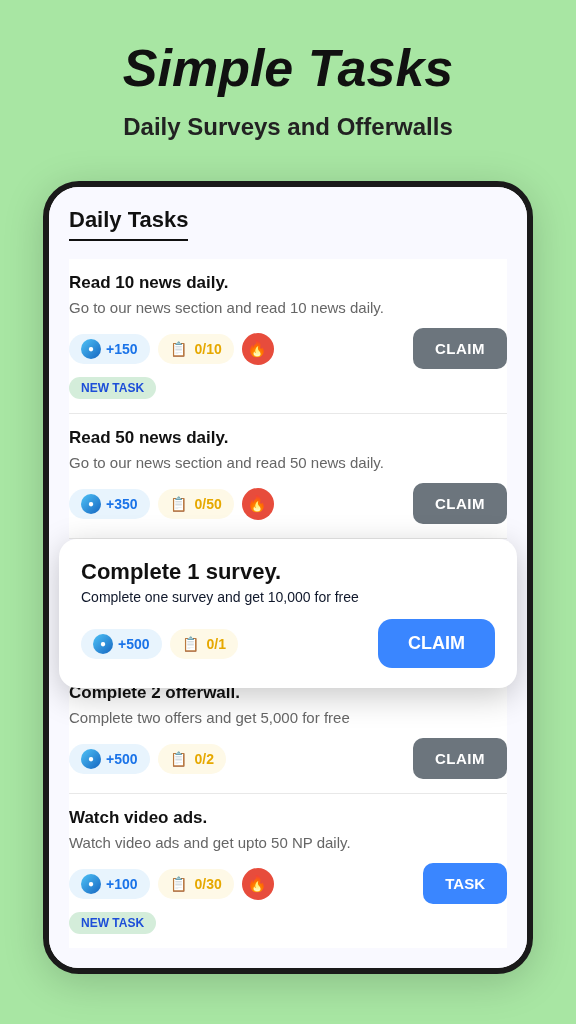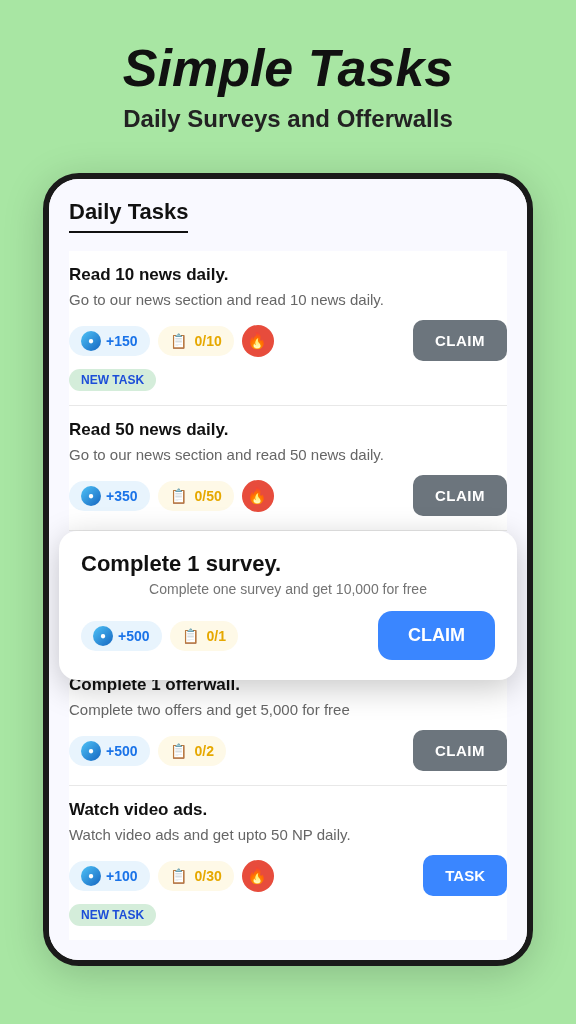--- a/index.html
+++ b/index.html
@@ -22,21 +22,21 @@
       font-size: 52px;
       font-weight: 900;
       font-style: italic;
       color: #111;
       line-height: 1.1;
     }
     .page-subtitle {
       font-size: 24px;
       font-weight: 600;
       color: #222;
-      margin-top: 8px;
+      margin-top: 16px;
     }
 
     .phone-container {
       width: 490px;
       background: #fff;
       border-radius: 36px;
       border: 6px solid #1a1a1a;
       overflow: hidden;
       margin-top: 20px;
       position: relative;
@@ -179,23 +179,22 @@
     }
 
     .highlight-title {
       font-size: 22px;
       font-weight: 800;
       color: #111;
       margin-bottom: 4px;
     }
     .highlight-desc {
       font-size: 14px;
-      color: #737373;
+      color: #0f172a;
       margin-bottom: 14px;
-      text-align: center;
     }
 
     .btn-claim-blue {
       background: #3a86ff;
       color: #fff;
       border: none;
       border-radius: 14px;
       padding: 14px 30px;
       font-size: 18px;
       font-weight: 800;
@@ -303,21 +302,21 @@
           </div>
         </div>
       </div>
 
     </div>
   </div>
 
   <div class="bottom-section">
 
     <div class="task-card">
-      <div class="task-title">Complete 1 offerwall.</div>
+      <div class="task-title">Complete 2 offerwall.</div>
       <div class="task-desc">Complete two offers and get 5,000 for free</div>
       <div class="task-row-flex">
         <div class="task-row">
           <div class="badge-coin">
             <div class="coin-icon">●</div>
             <span>+500</span>
           </div>
           <div class="badge-progress">
             <div class="progress-icon">📋</div>
             <span>0/2</span>

